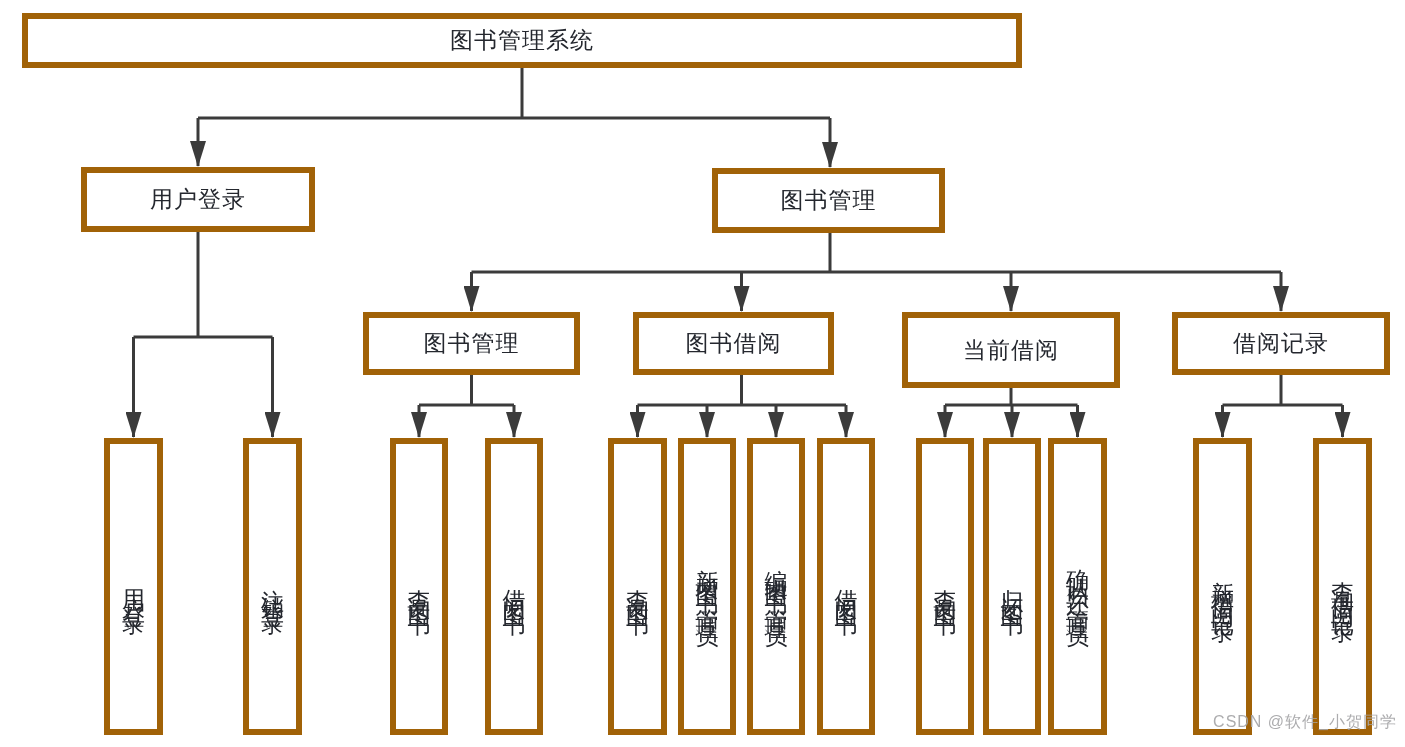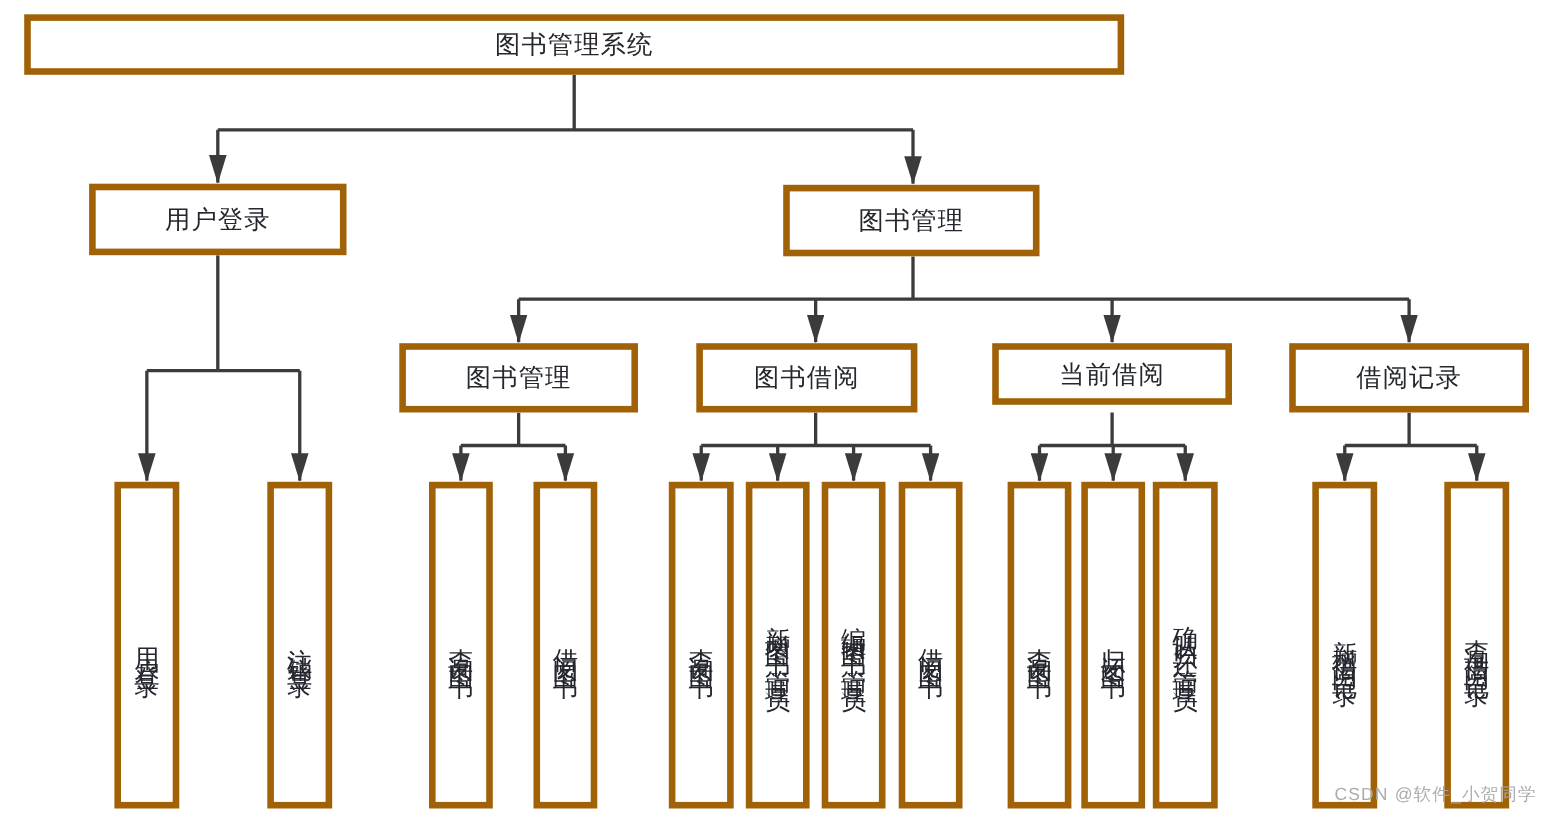--- a/index.html
+++ b/index.html
@@ -85,21 +85,21 @@
   <div class="box hbox" style="left:712px;top:168px;width:233px;height:65px">
     <span>图书管理</span>
   </div>
 
   <div class="box hbox" style="left:363px;top:312px;width:217px;height:63px">
     <span>图书管理</span>
   </div>
   <div class="box hbox" style="left:633px;top:312px;width:201px;height:63px">
     <span>图书借阅</span>
   </div>
-  <div class="box hbox" style="left:902px;top:312px;width:218px;height:56px">
+  <div class="box hbox" style="left:902px;top:312px;width:218px;height:76px">
     <span>当前借阅</span>
   </div>
   <div class="box hbox" style="left:1172px;top:312px;width:218px;height:63px">
     <span>借阅记录</span>
   </div>
 
   <div class="box" style="left:104px;top:438px;width:59px;height:297px">
     <span class="vtext">用户登录</span>
   </div>
   <div class="box" style="left:243px;top:438px;width:59px;height:297px">

